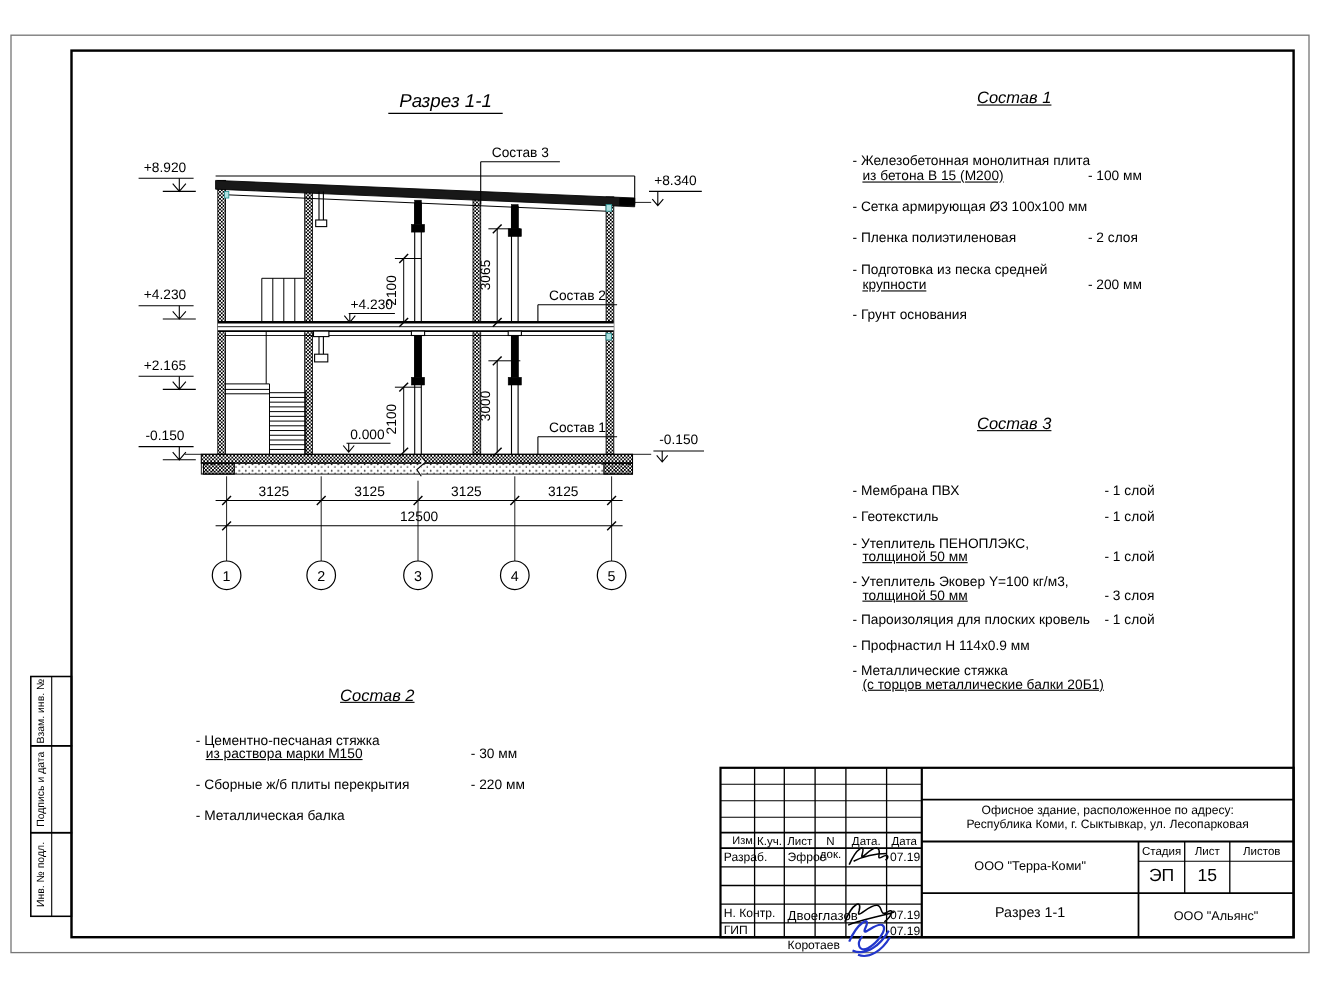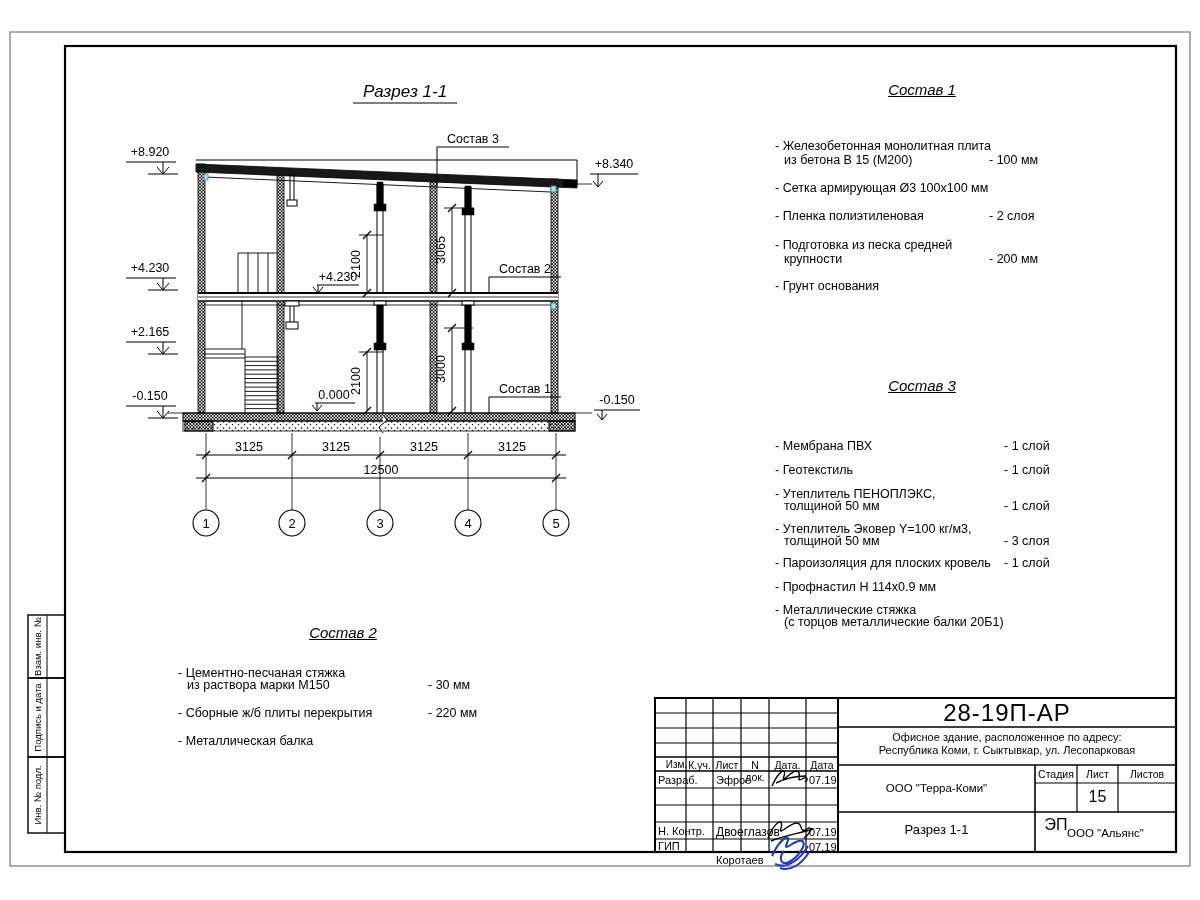--- a/index.html
+++ b/index.html
@@ -4,21 +4,21 @@
 <style>
   html,body{margin:0;padding:0;background:#fafafa;}
   .sheet{position:relative;width:1200px;height:900px;background:#fff;overflow:hidden;
          font-family:"Liberation Sans", sans-serif;color:#000;}
   svg{position:absolute;left:0;top:0;}
   svg text{font-family:"Liberation Sans", sans-serif;fill:#000;}
   .h{position:absolute;font-style:italic;font-size:15px;text-align:center;
      text-decoration:underline;white-space:nowrap;}
   .list{position:absolute;font-size:12.5px;line-height:13px;}
   .li{position:absolute;white-space:nowrap;left:0;}
-  .l2{padding-left:9px;}
+  .l2{padding-left:9px;text-decoration:underline;}
   .lv{position:absolute;white-space:nowrap;}
   .tb{position:absolute;white-space:nowrap;}
   .tbc{position:absolute;text-align:center;}
   .stamp-label{position:absolute;font-size:9.5px;text-align:center;
                transform-origin:0 0;transform:rotate(-90deg);}
 </style>
 </head>
 <body>
 
 <div class="sheet">
@@ -339,21 +339,20 @@
   <div class="lv" style="top:12px;left:250px">- 30 мм</div>
   <div class="li" style="top:40px">- Сборные ж/б плиты перекрытия</div>
   <div class="lv" style="top:40px;left:250px">- 220 мм</div>
   <div class="li" style="top:68px">- Металлическая балка</div>
 </div>
 
 <div class="stamp-label" style="left:29px;top:678px;width:63px;height:18px;line-height:18px;">Взам. инв. №</div>
 <div class="stamp-label" style="left:29px;top:757px;width:79px;height:18px;line-height:18px;">Подпись и дата</div>
 <div class="stamp-label" style="left:29px;top:833px;width:76px;height:18px;line-height:18px;">Инв. № подл.</div>
 
-<div class="tbc" style="left:838px;top:699px;width:338px;font-size:24px;letter-spacing:1px;">28-19П-АР</div>
 <div class="tbc" style="left:838px;top:731px;width:338px;font-size:11px;">Офисное здание, расположенное по адресу:</div>
 <div class="tbc" style="left:838px;top:744px;width:338px;font-size:11px;">Республика Коми, г. Сыктывкар, ул. Лесопарковая</div>
 
 <div class="tbc" style="left:655px;top:759px;width:43px;font-size:10px;">Изм.</div>
 <div class="tbc" style="left:686px;top:759px;width:27px;font-size:10.5px;">К.уч.</div>
 <div class="tbc" style="left:713px;top:759px;width:28px;font-size:10.5px;">Лист</div>
 <div class="tbc" style="left:741px;top:759px;width:28px;font-size:10.5px;">N док.</div>
 <div class="tbc" style="left:769px;top:759px;width:37px;font-size:10.5px;">Дата.</div>
 <div class="tbc" style="left:806px;top:759px;width:32px;font-size:10.5px;">Дата</div>
 
@@ -367,19 +366,19 @@
 
 <div class="tb" style="left:658px;top:840px;font-size:11px;">ГИП</div>
 <div class="tb" style="left:716px;top:840px;font-size:11px;margin-top:14px;">Коротаев</div>
 <div class="tb" style="left:809px;top:841px;font-size:11px;">07.19</div>
 
 <div class="tbc" style="left:838px;top:782px;width:197px;font-size:11.5px;">ООО "Терра-Коми"</div>
 
 <div class="tbc" style="left:1035px;top:768px;width:42px;font-size:10.5px;">Стадия</div>
 <div class="tbc" style="left:1077px;top:768px;width:41px;font-size:10.5px;">Лист</div>
 <div class="tbc" style="left:1118px;top:768px;width:58px;font-size:10.5px;">Листов</div>
-<div class="tbc" style="left:1035px;top:816px;width:42px;font-size:16px;">ЭП</div>
+<div class="tbc" style="left:1035px;top:788px;width:42px;font-size:16px;">ЭП</div>
 <div class="tbc" style="left:1077px;top:788px;width:41px;font-size:16px;">15</div>
 
 <div class="tbc" style="left:838px;top:822px;width:197px;font-size:13px;">Разрез 1-1</div>
 <div class="tbc" style="left:1035px;top:827px;width:141px;font-size:11.5px;">ООО "Альянс"</div>
 
 </div>
 
 </body></html>

